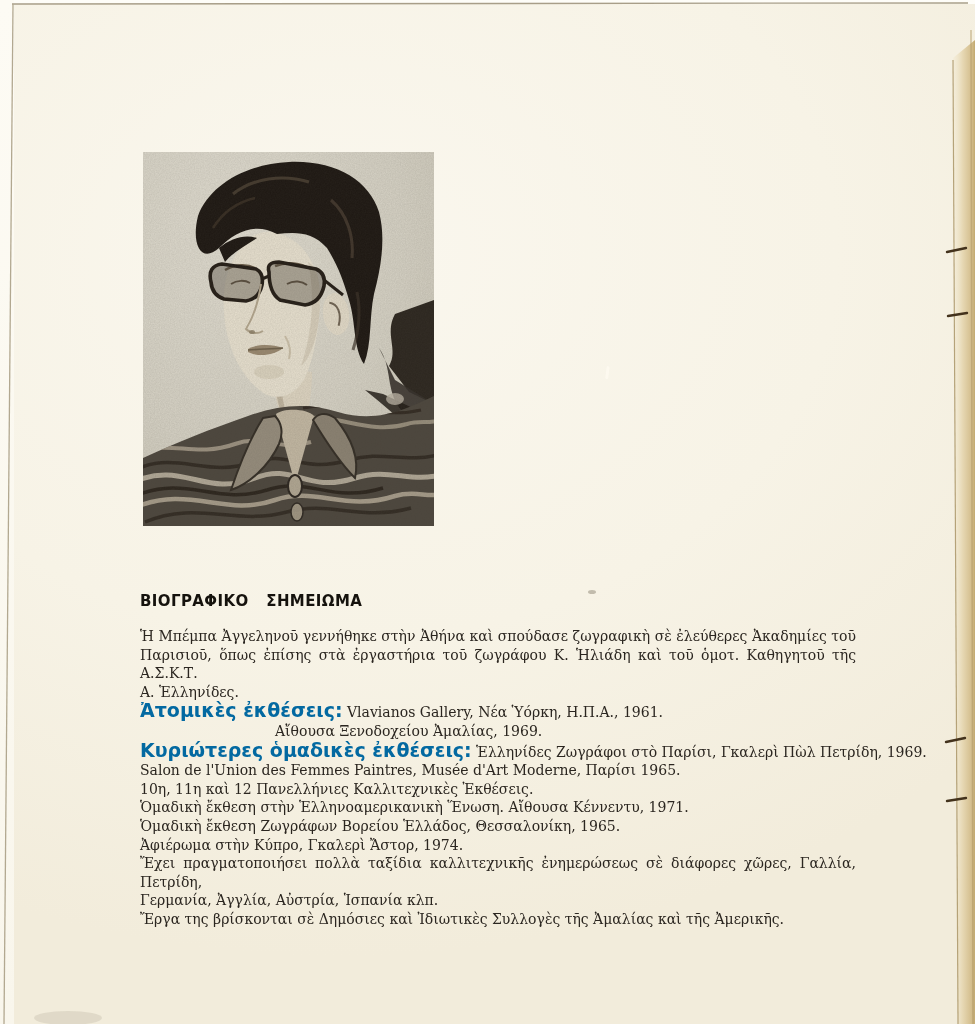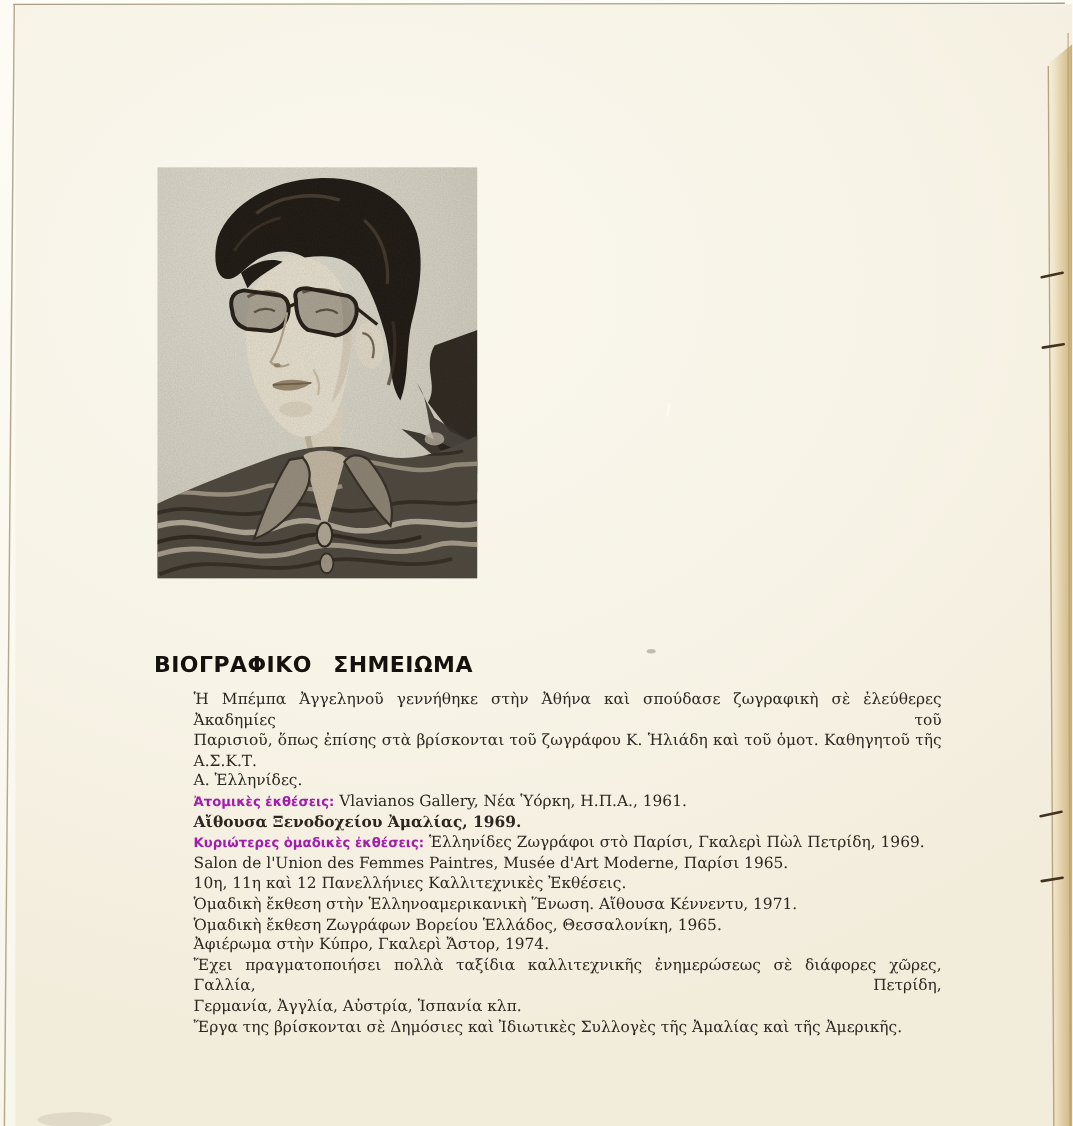--- a/index.html
+++ b/index.html
@@ -15,36 +15,36 @@
   }
   
   .scan-top{position:absolute;left:0;top:0;width:975px;height:4px;background:#fefdf8;}
   .scan-left{position:absolute;left:0;top:0;width:14px;height:1024px;background:linear-gradient(180deg,#fdfbf4,#f9f6ec);}
   .photo{
     position:absolute;left:143px;top:152px;width:291px;height:374px;
   }
   .heading{
     position:absolute;left:140px;top:592px;
     font-family:"DejaVu Sans", sans-serif;font-weight:bold;
-    font-size:20px;letter-spacing:.4px;word-spacing:12px;color:#15120d;
+    font-size:15px;letter-spacing:.4px;word-spacing:12px;color:#15120d;
     white-space:nowrap;
   }
   .bio{
     position:absolute;left:140px;top:627px;width:716px;color:#2b2620;
     font-size:14px;
   }
   .bline{
-    line-height:18.6px;white-space:nowrap;margin-left:36px;
+    line-height:18.6px;white-space:nowrap;
   }
   .bline.just{
     white-space:normal;text-align:justify;text-align-last:justify;
   }
-  .bline.indent{font-weight:bold;}
+  .bline.indent{margin-left:135px;}
   .lbl{
-    font-family:"DejaVu Sans", sans-serif;font-weight:bold;font-size:12px;color:#a21caf;
+    font-family:"DejaVu Sans", sans-serif;font-weight:bold;font-size:19px;color:#0369a1;
   }
   .edges{position:absolute;inset:0;pointer-events:none;}
 </style>
 </head>
 <body>
 
 <div class="page"></div>
 <div class="scan-top"></div>
 <div class="scan-left"></div>
 
@@ -132,21 +132,21 @@
 
       <rect x="0" y="0" width="291" height="374" filter="url(#grain)" opacity="0.5"></rect>
     </g>
   </svg>
 </div>
 
 <div class="heading">ΒΙΟΓΡΑΦΙΚΟ ΣΗΜΕΙΩΜΑ</div>
 
 <div class="bio">
   <div class="bline just">Ἡ Μπέμπα Ἀγγεληνοῦ γεννήθηκε στὴν Ἀθήνα καὶ σπούδασε ζωγραφικὴ σὲ ἐλεύθερες Ἀκαδημίες τοῦ</div>
-  <div class="bline just">Παρισιοῦ, ὅπως ἐπίσης στὰ βρίσκονται τοῦ ζωγράφου Κ. Ἡλιάδη καὶ τοῦ ὁμοτ. Καθηγητοῦ τῆς Α.Σ.Κ.Τ.</div>
+  <div class="bline just">Παρισιοῦ, ὅπως ἐπίσης στὰ ἐργαστήρια τοῦ ζωγράφου Κ. Ἡλιάδη καὶ τοῦ ὁμοτ. Καθηγητοῦ τῆς Α.Σ.Κ.Τ.</div>
   <div class="bline">Α. Ἑλληνίδες.</div>
   <div class="bline"><span class="lbl">Ἀτομικὲς ἐκθέσεις:</span><span> Vlavianos Gallery, Νέα Ὑόρκη, Η.Π.Α., 1961.</span></div>
   <div class="bline indent">Αἴθουσα Ξενοδοχείου Ἀμαλίας, 1969.</div>
   <div class="bline"><span class="lbl">Κυριώτερες ὁμαδικὲς ἐκθέσεις:</span><span> Ἑλληνίδες Ζωγράφοι στὸ Παρίσι, Γκαλερὶ Πὼλ Πετρίδη, 1969.</span></div>
   <div class="bline">Salon de l'Union des Femmes Paintres, Musée d'Art Moderne, Παρίσι 1965.</div>
   <div class="bline">10η, 11η καὶ 12 Πανελλήνιες Καλλιτεχνικὲς Ἐκθέσεις.</div>
   <div class="bline">Ὁμαδικὴ ἔκθεση στὴν Ἑλληνοαμερικανικὴ Ἕνωση. Αἴθουσα Κέννεντυ, 1971.</div>
   <div class="bline">Ὁμαδικὴ ἔκθεση Ζωγράφων Βορείου Ἑλλάδος, Θεσσαλονίκη, 1965.</div>
   <div class="bline">Ἀφιέρωμα στὴν Κύπρο, Γκαλερὶ Ἄστορ, 1974.</div>
   <div class="bline just">Ἔχει πραγματοποιήσει πολλὰ ταξίδια καλλιτεχνικῆς ἐνημερώσεως σὲ διάφορες χῶρες, Γαλλία, Πετρίδη,</div>

